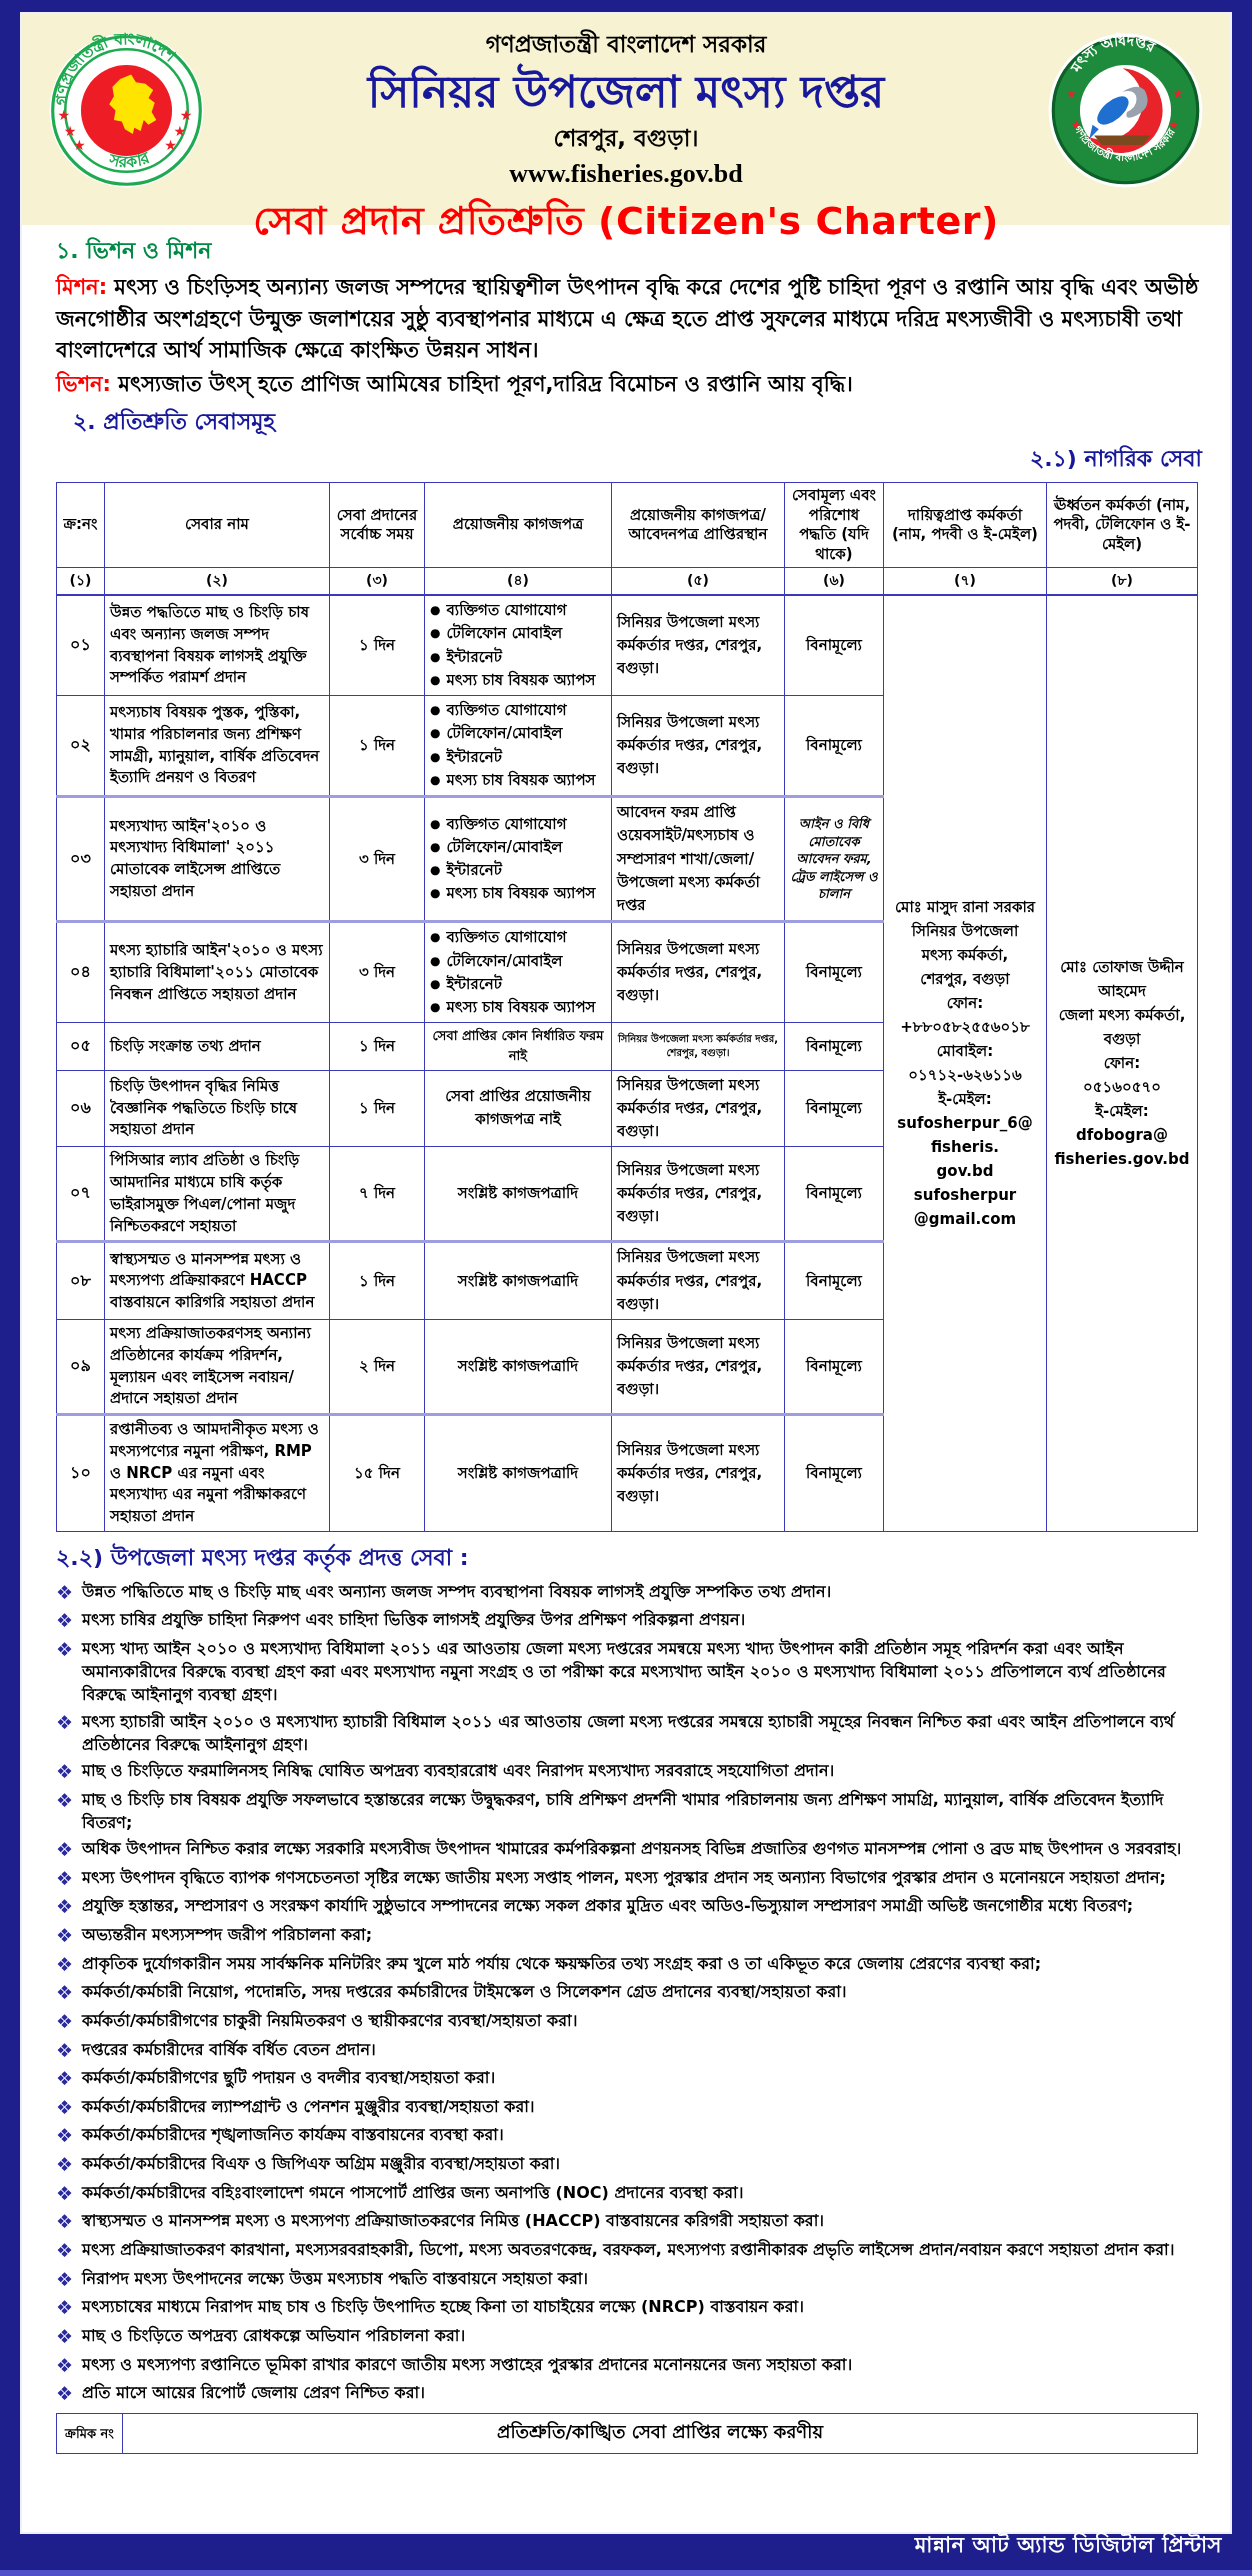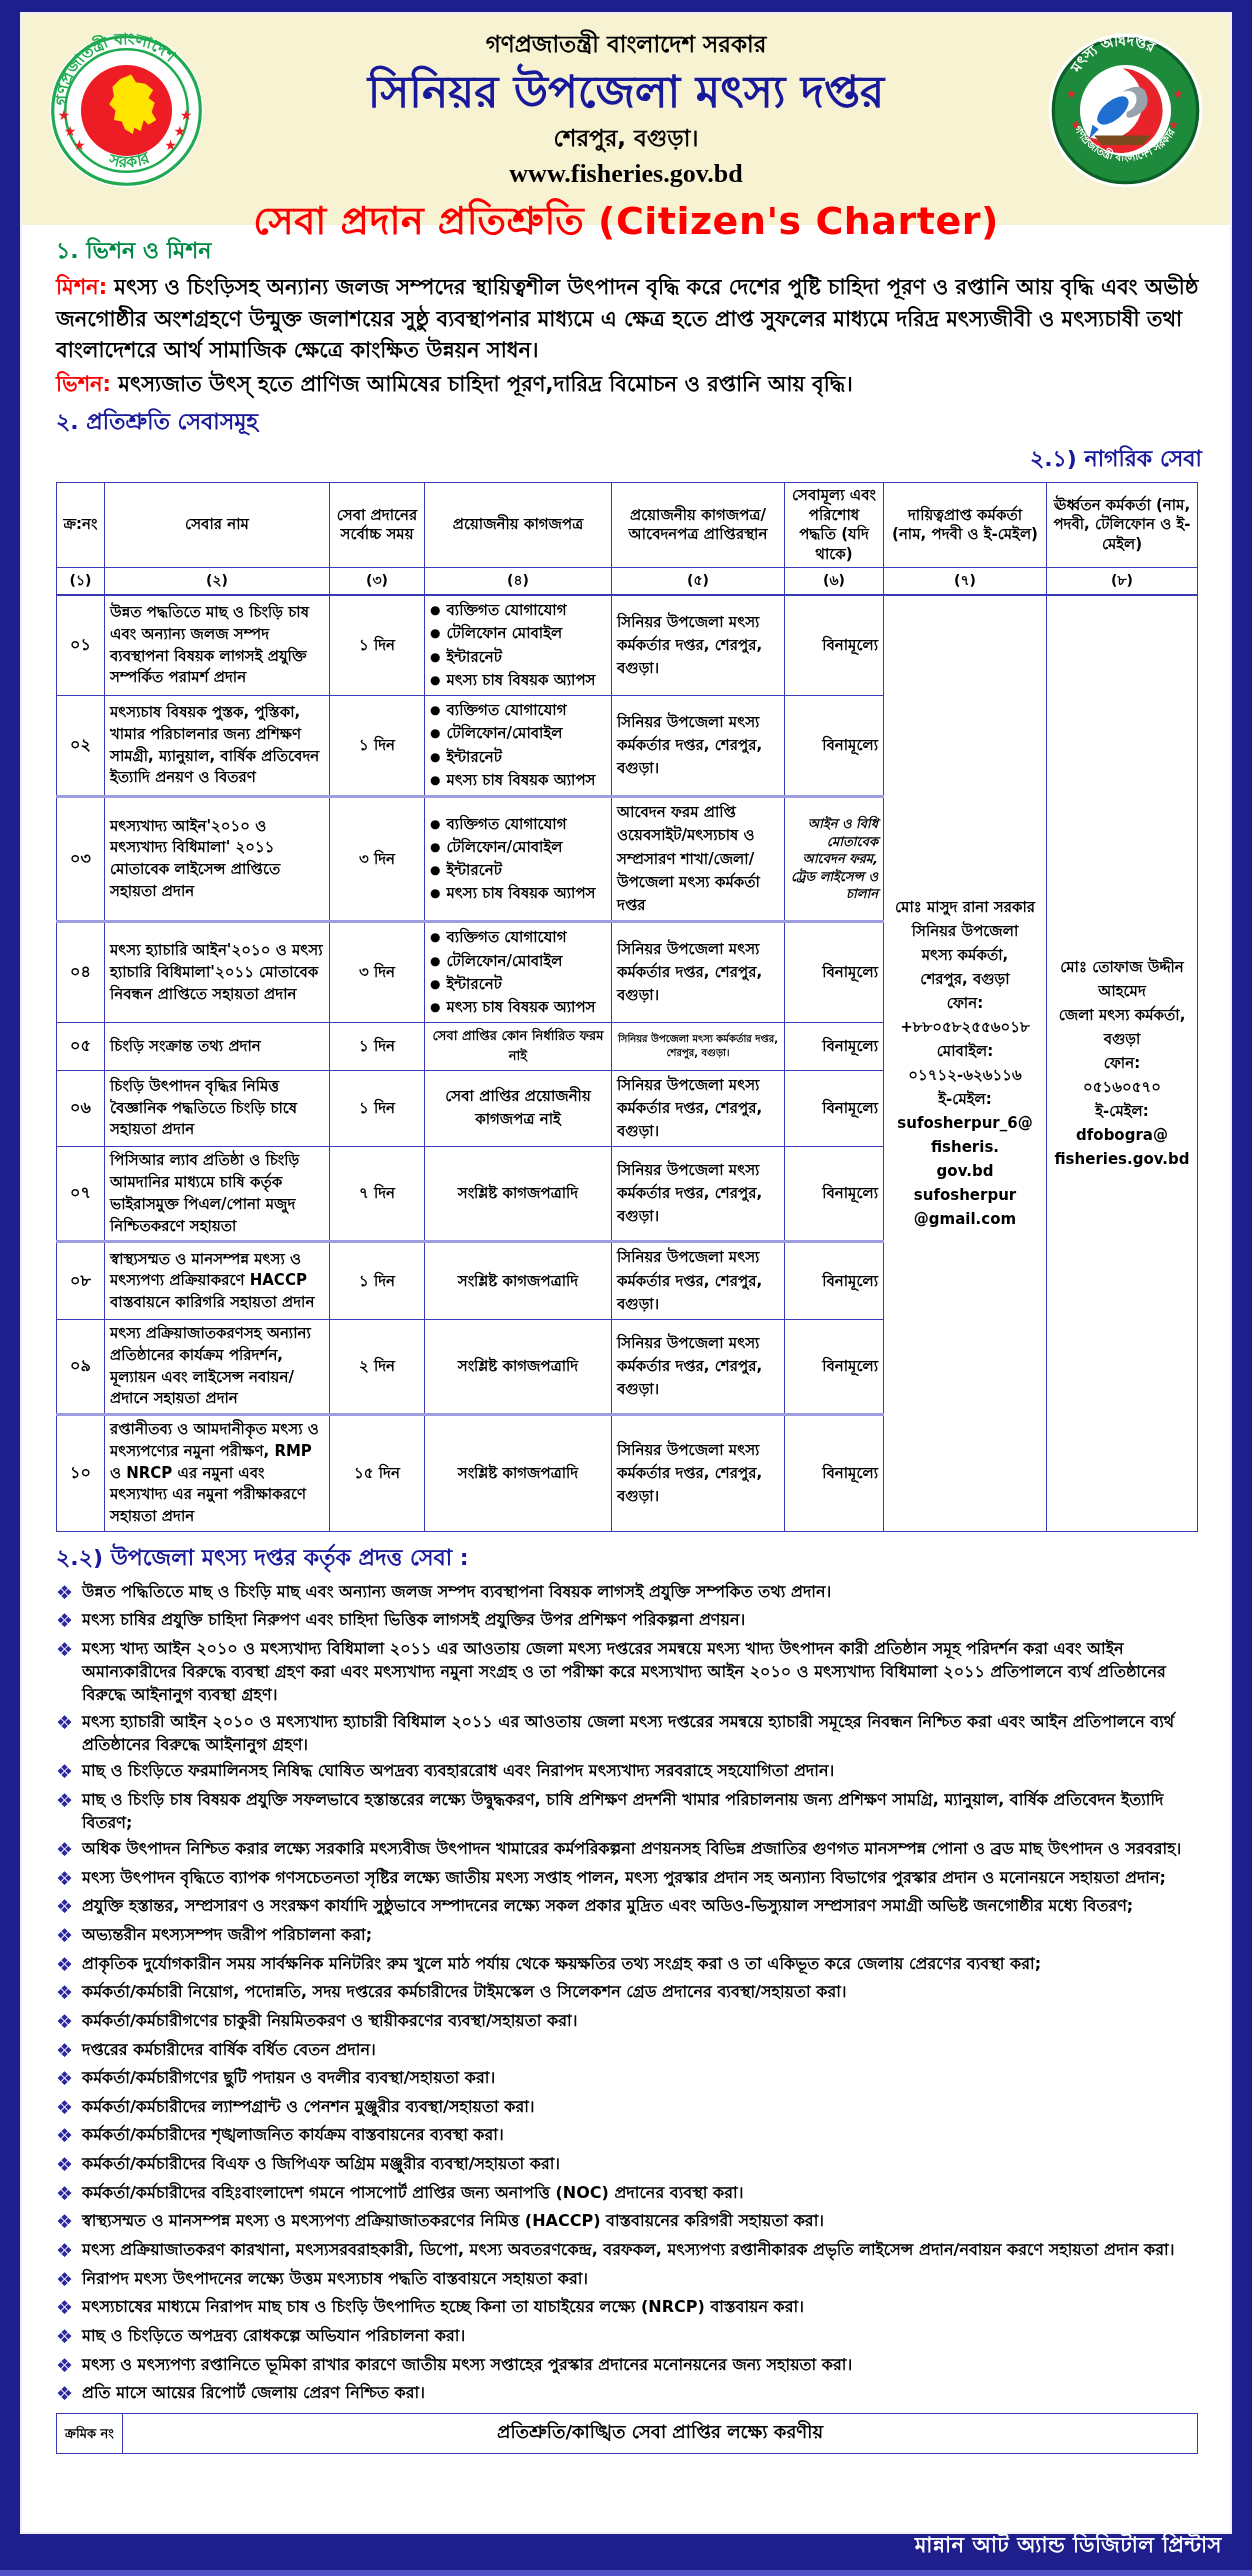--- a/index.html
+++ b/index.html
@@ -39,21 +39,21 @@
   .c-sl{text-align:center;font-weight:bold;font-size:16px;}
   .c-name{font-size:15px;font-weight:bold;line-height:1.45;vertical-align:middle;}
   .c-time{text-align:center;font-weight:bold;font-size:15px;}
   .c-docs{font-size:15px;font-weight:bold;line-height:1.55;}
   .c-docs.small{font-size:13px;text-align:center;}
   .doc-line{display:flex;align-items:flex-start;}
   .bullet{margin-right:6px;font-size:12px;line-height:1.9;}
   .doc-plain{text-align:center;}
   .c-src{font-size:15px;font-weight:bold;line-height:1.55;}
   .c-src.tiny{font-size:10px;text-align:center;line-height:1.4;}
-  .c-fee{font-size:15px;font-weight:bold;text-align:right;}
+  .c-fee{font-size:15px;font-weight:bold;text-align:center;}
   .c-fee.small{font-size:13px;line-height:1.35;font-style:italic;}
   .officer-cell{vertical-align:top;text-align:center;font-size:15px;font-weight:bold;line-height:1.6;padding-top:10px;}
   .officer-line{white-space:nowrap;}
   .thick-top td{border-top:3px solid #9d9de0;}
   
   .svc-item{display:flex;align-items:flex-start;margin:3px 0;}
   .diamond{color:#2a2a9e;font-size:19px;margin-right:9px;line-height:1.35;}
   .svc-text{font-size:16px;font-weight:bold;line-height:1.45;}
   
   .expect-table{width:1141px;margin:6px 0 10px 0;table-layout:fixed;}
@@ -146,21 +146,21 @@
 
     <div class="vm-para">
       <span class="vm-label">মিশন:</span>
       <span>মৎস্য ও চিংড়িসহ অন্যান্য জলজ সম্পদের স্থায়িত্বশীল উৎপাদন বৃদ্ধি করে দেশের পুষ্টি চাহিদা পূরণ ও রপ্তানি আয় বৃদ্ধি এবং অভীষ্ঠ জনগোষ্ঠীর অংশগ্রহণে উন্মুক্ত জলাশয়ের সুষ্ঠু ব্যবস্থাপনার মাধ্যমে এ ক্ষেত্র হতে প্রাপ্ত সুফলের মাধ্যমে দরিদ্র মৎস্যজীবী ও মৎস্যচাষী তথা বাংলাদেশরে আর্থ সামাজিক ক্ষেত্রে কাংক্ষিত উন্নয়ন সাধন।</span>
     </div>
     <div class="vm-para">
       <span class="vm-label">ভিশন:</span>
       <span>মৎস্যজাত উৎস্ হতে প্রাণিজ আমিষের চাহিদা পূরণ,দারিদ্র বিমোচন ও রপ্তানি আয় বৃদ্ধি।</span>
     </div>
 
-    <div class="h-navy" style="margin-bottom:0;">২. প্রতিশ্রুতি সেবাসমূহ</div>
+    <div class="h-navy" style="margin-bottom:0;margin-left:17px;">২. প্রতিশ্রুতি সেবাসমূহ</div>
     <div class="h-navy" style="margin-top:0;text-align:right;">২.১) নাগরিক সেবা</div>
 
     <table class="main-table">
       <colgroup>
         <col style="width:48px">
           <col style="width:225px">
           <col style="width:95px">
           <col style="width:187px">
         <col style="width:173px">
           <col style="width:99px">

